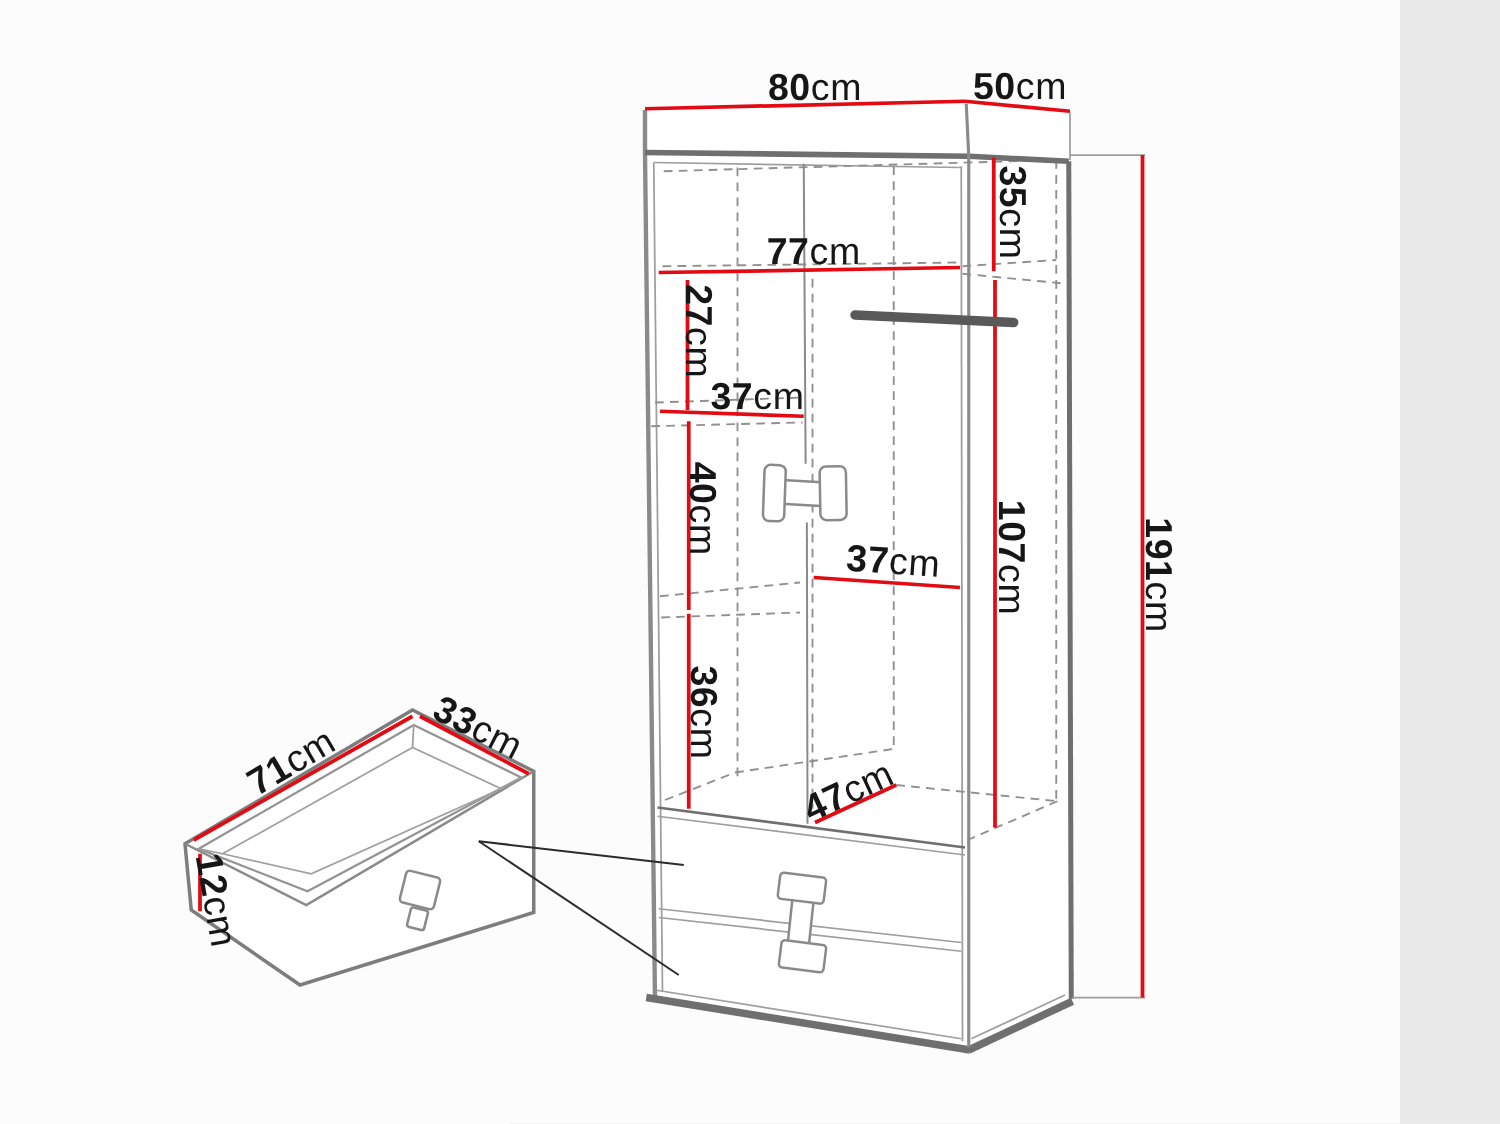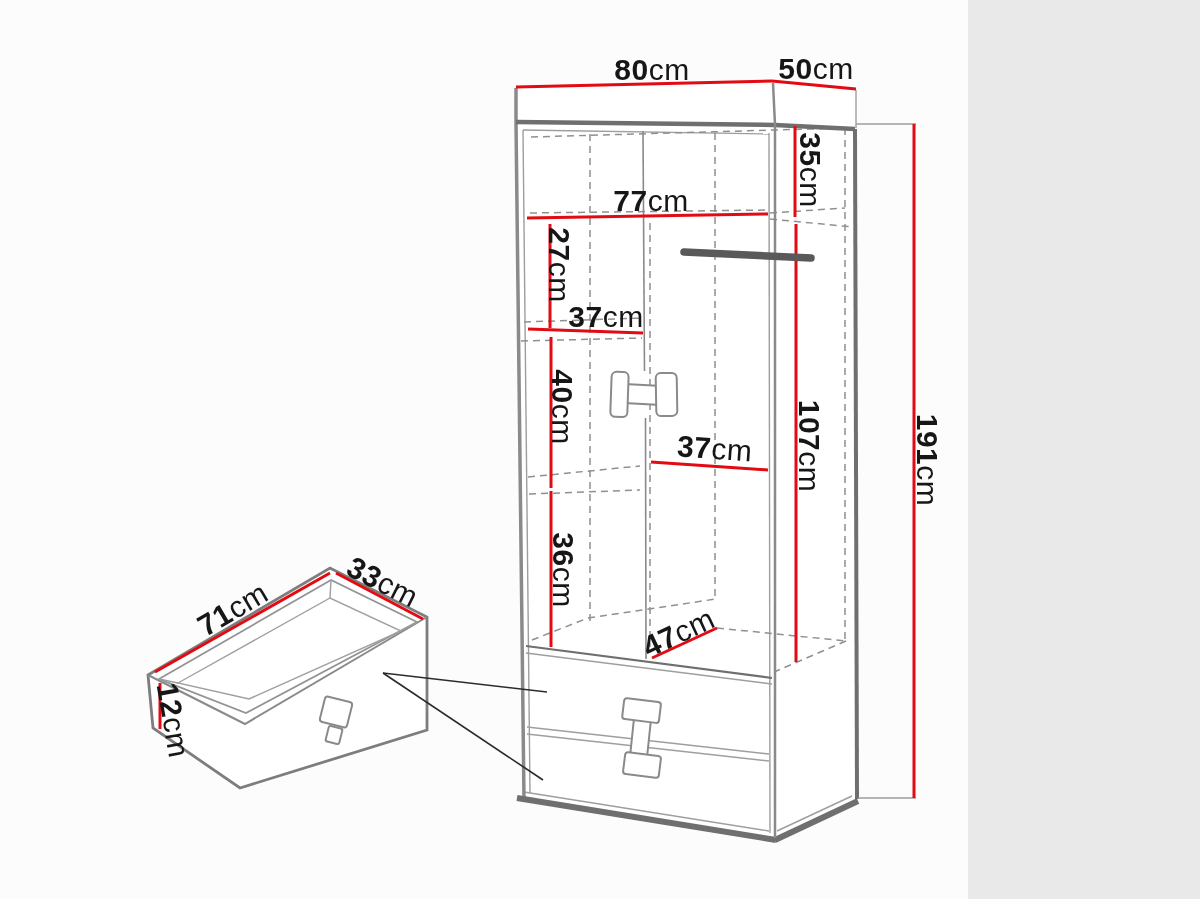--- a/index.html
+++ b/index.html
@@ -1,16 +1,16 @@
 <!DOCTYPE html>
 <html><head>
 <meta charset="utf-8">
 <style>
   html,body{margin:0;padding:0;background:#e9e9e9;}
-  .stage{width:968px;height:899px;background:#fcfcfc;position:relative;overflow:hidden;text-align:center;}
+  .stage{width:1120px;height:899px;background:#fcfcfc;position:relative;overflow:hidden;text-align:center;}
   svg{display:block;}
   text{font-family:"Liberation Sans","DejaVu Sans",sans-serif;font-size:30px;fill:#161616;letter-spacing:.5px;}
   .num{font-weight:700;}
   .unit{font-weight:400;}
   .edge{stroke:#8a8a8a;fill:none;}
   .edge-thin{stroke:#9e9e9e;stroke-width:1.4;fill:none;}
   .edge-thick{stroke:#6f6f6f;fill:none;}
   .dash{stroke:#909090;stroke-width:1.5;stroke-dasharray:7 5;fill:none;}
   .red{stroke:#e30b13;stroke-width:3;fill:none;}
   .white-face{fill:#ffffff;stroke:none;}

